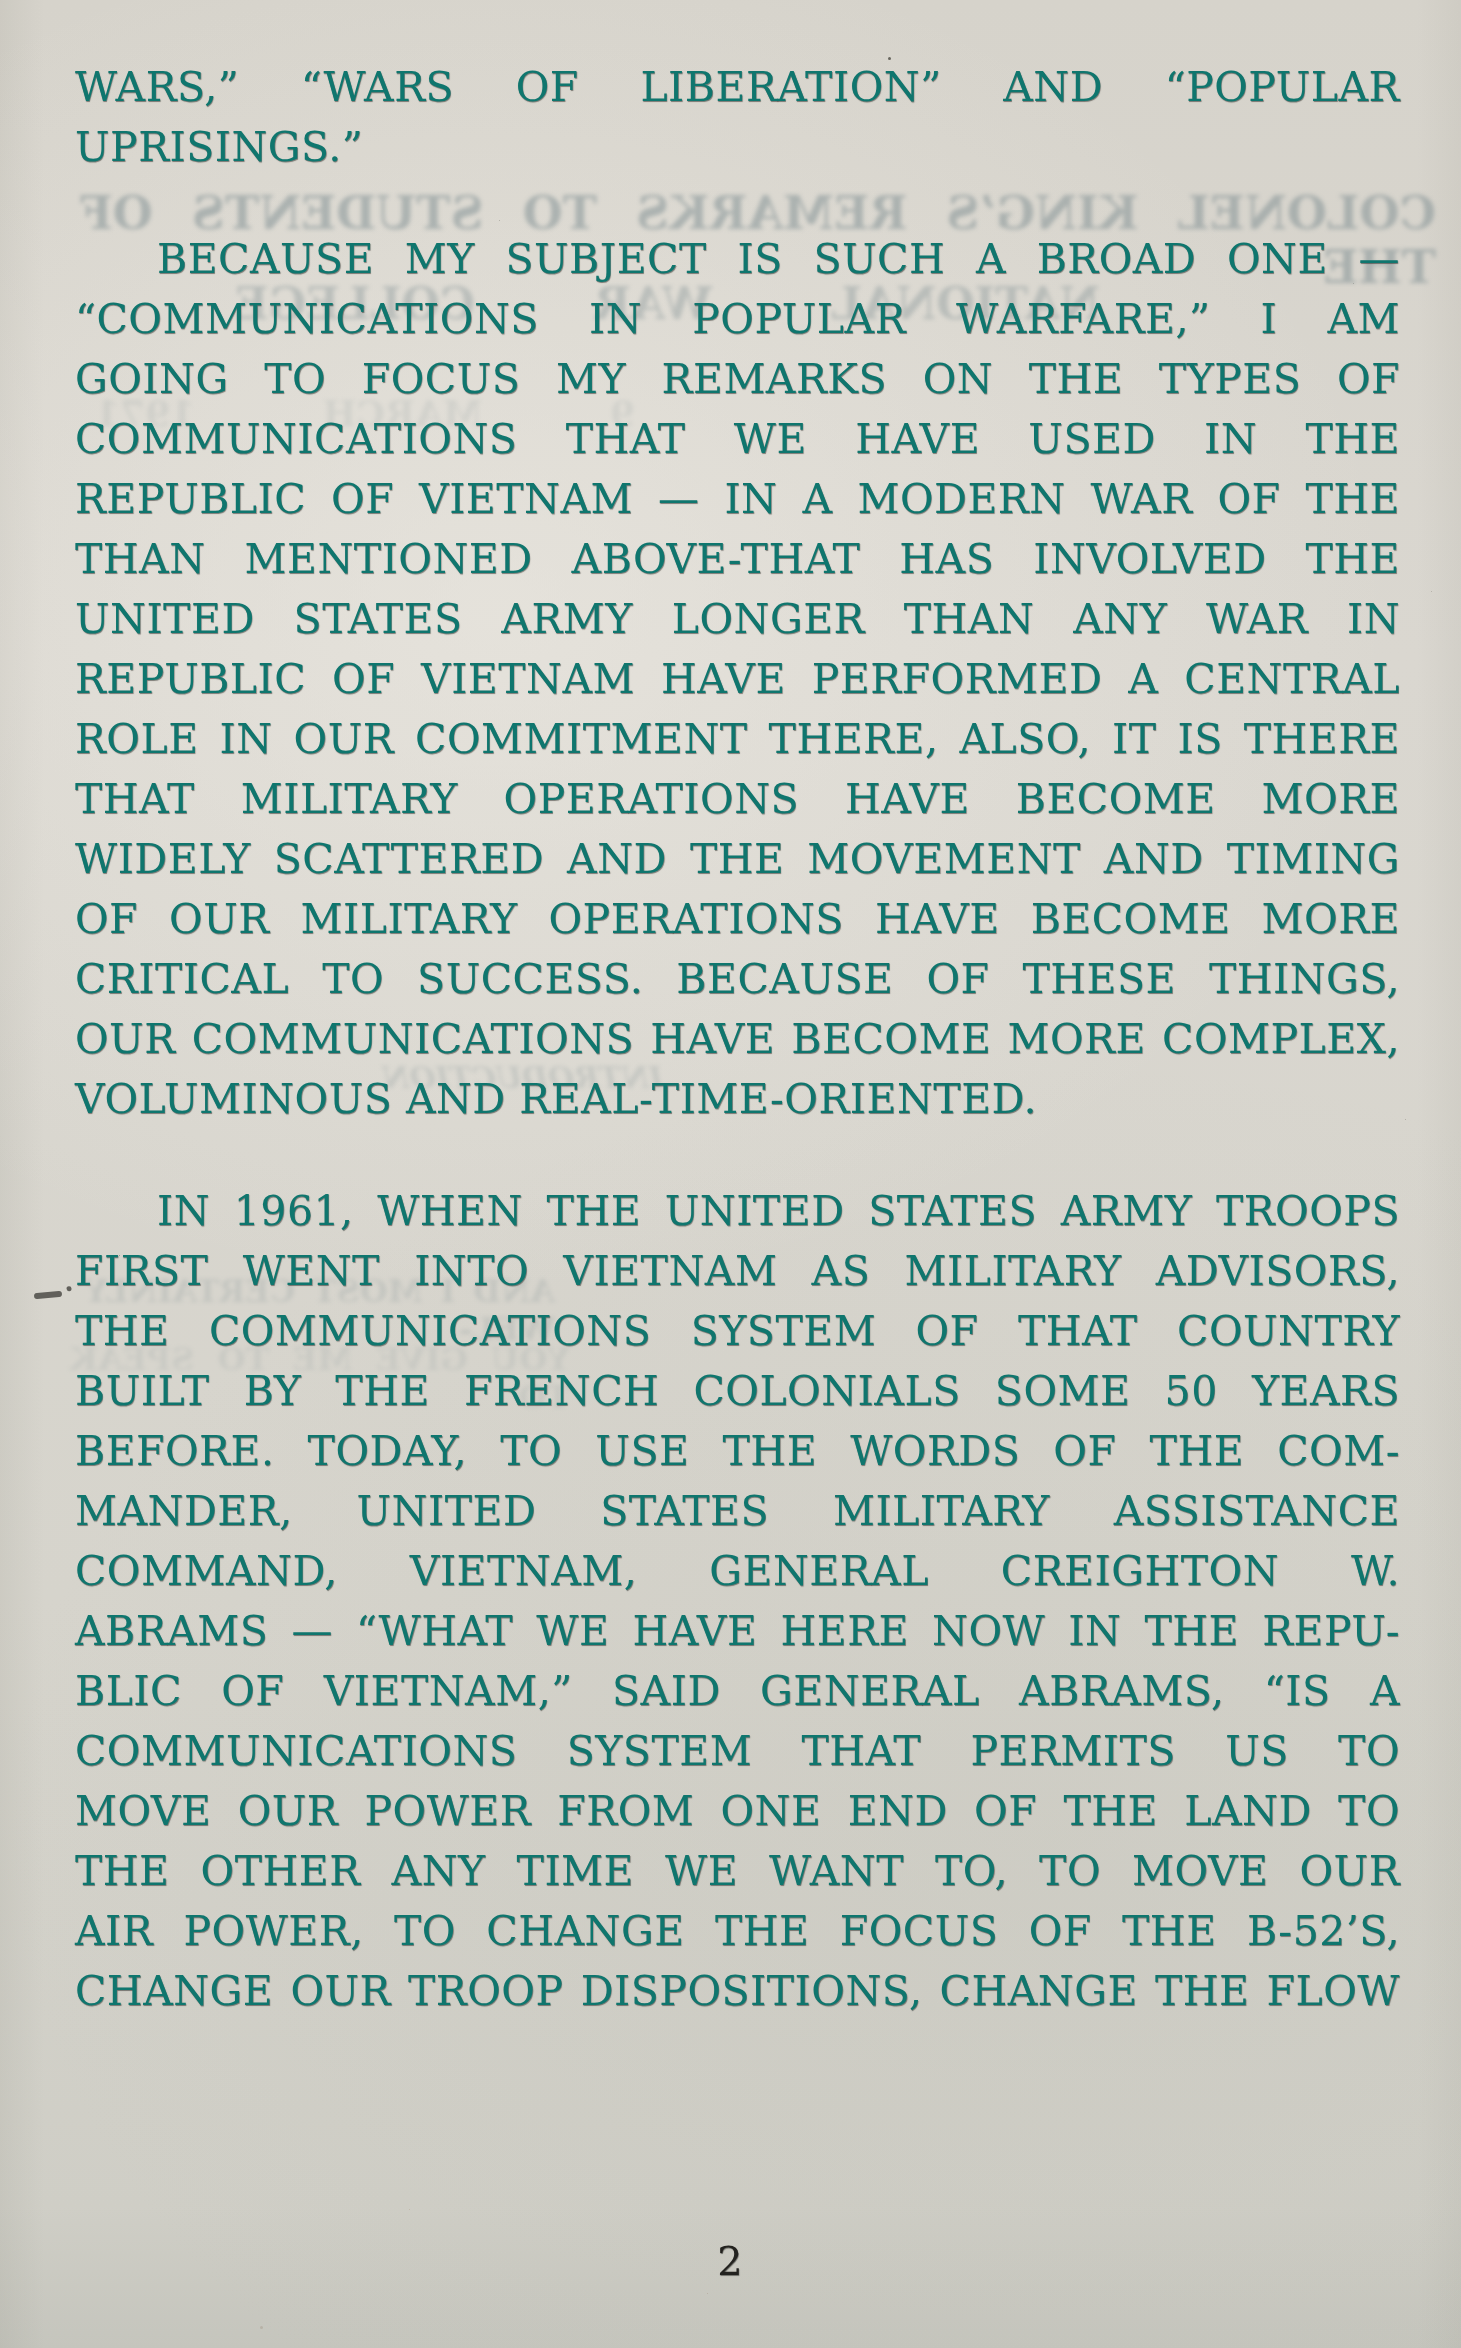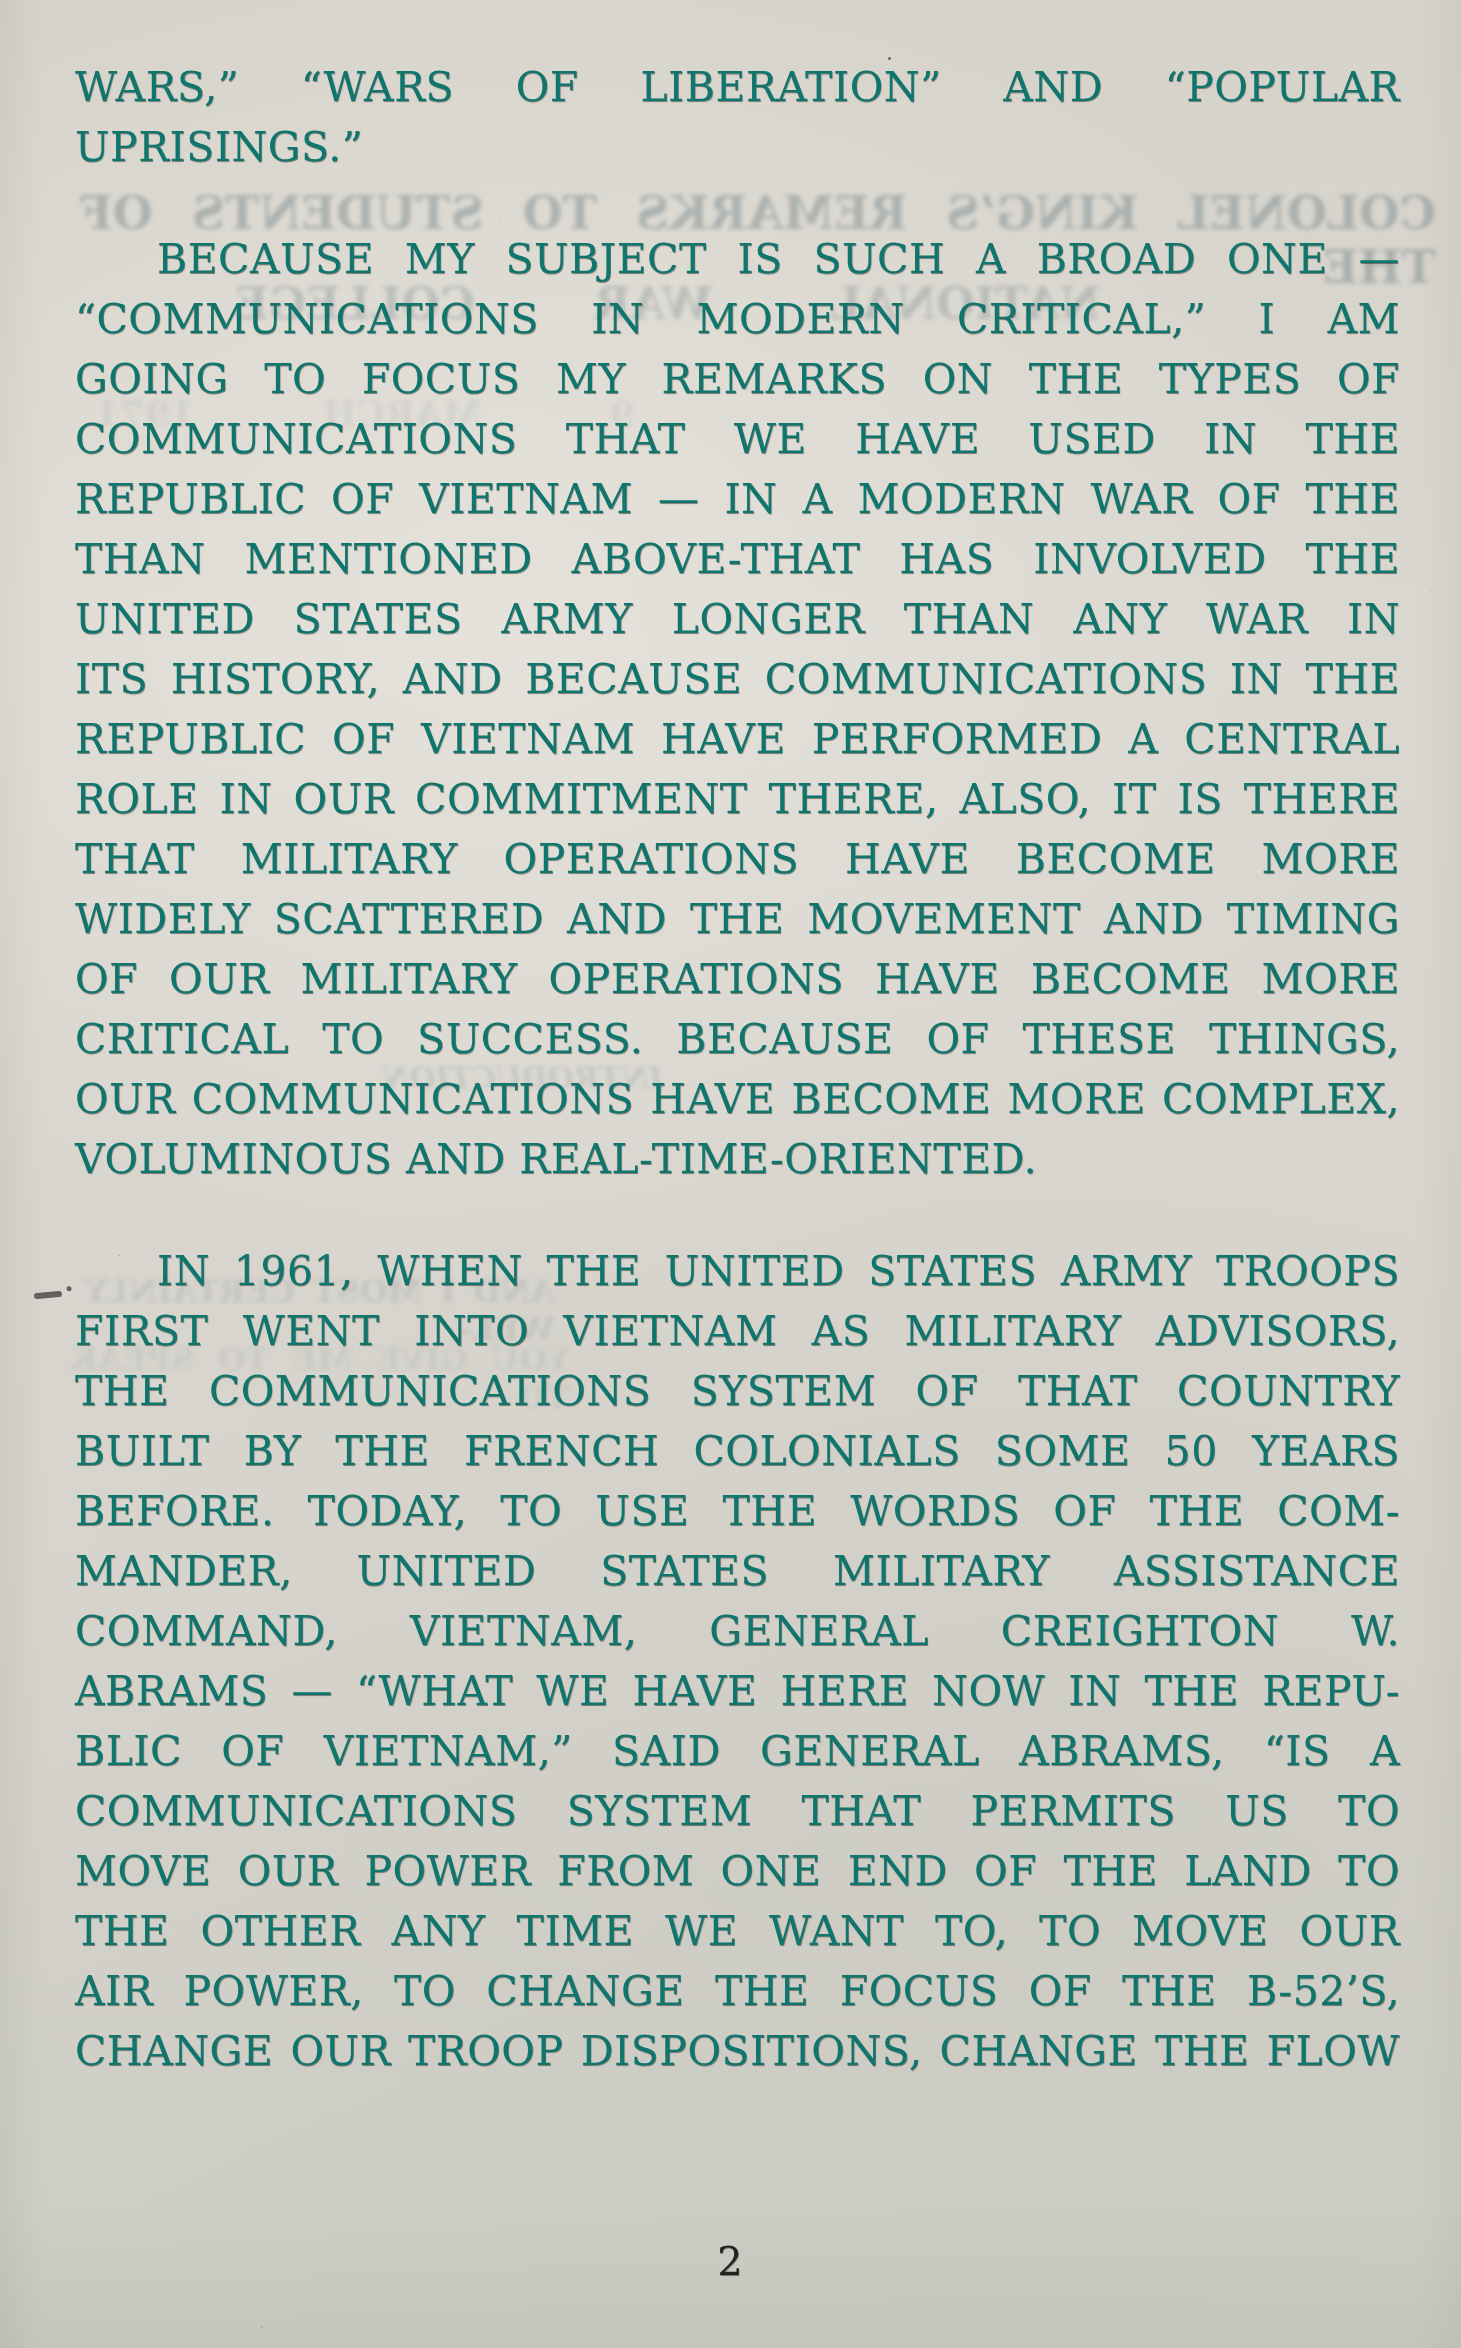--- a/index.html
+++ b/index.html
@@ -76,27 +76,26 @@
     <div class="bleed" style="top: 1340px; left: 70px; width: 500px; font-size: 32px; opacity: 0.14;">YOU GIVE ME TO SPEAK TO</div>
   </div>
 
 <div class="text-block" id="text-block">
     <div class="para">
       <div class="line">WARS,” “WARS OF LIBERATION” AND “POPULAR</div>
       <div class="line short-last">UPRISINGS.”</div>
     </div>
     <div class="para">
       <div class="line indent">BECAUSE MY SUBJECT IS SUCH A BROAD ONE —</div>
-      <div class="line">“COMMUNICATIONS IN MODERN CRITICAL,” I AM</div>
+      <div class="line">“COMMUNICATIONS IN POPULAR WARFARE,” I AM</div>
       <div class="line">GOING TO FOCUS MY REMARKS ON THE TYPES OF</div>
       <div class="line">COMMUNICATIONS THAT WE HAVE USED IN THE</div>
       <div class="line">REPUBLIC OF VIETNAM — IN A MODERN WAR OF THE</div>
       <div class="line">THAN MENTIONED ABOVE-THAT HAS INVOLVED THE</div>
       <div class="line">UNITED STATES ARMY LONGER THAN ANY WAR IN</div>
-      <div class="line">ITS HISTORY, AND BECAUSE COMMUNICATIONS IN THE</div>
       <div class="line">REPUBLIC OF VIETNAM HAVE PERFORMED A CENTRAL</div>
       <div class="line">ROLE IN OUR COMMITMENT THERE, ALSO, IT IS THERE</div>
       <div class="line">THAT MILITARY OPERATIONS HAVE BECOME MORE</div>
       <div class="line">WIDELY SCATTERED AND THE MOVEMENT AND TIMING</div>
       <div class="line">OF OUR MILITARY OPERATIONS HAVE BECOME MORE</div>
       <div class="line">CRITICAL TO SUCCESS. BECAUSE OF THESE THINGS,</div>
       <div class="line">OUR COMMUNICATIONS HAVE BECOME MORE COMPLEX,</div>
       <div class="line short-last">VOLUMINOUS AND REAL-TIME-ORIENTED.</div>
     </div>
     <div class="para">

